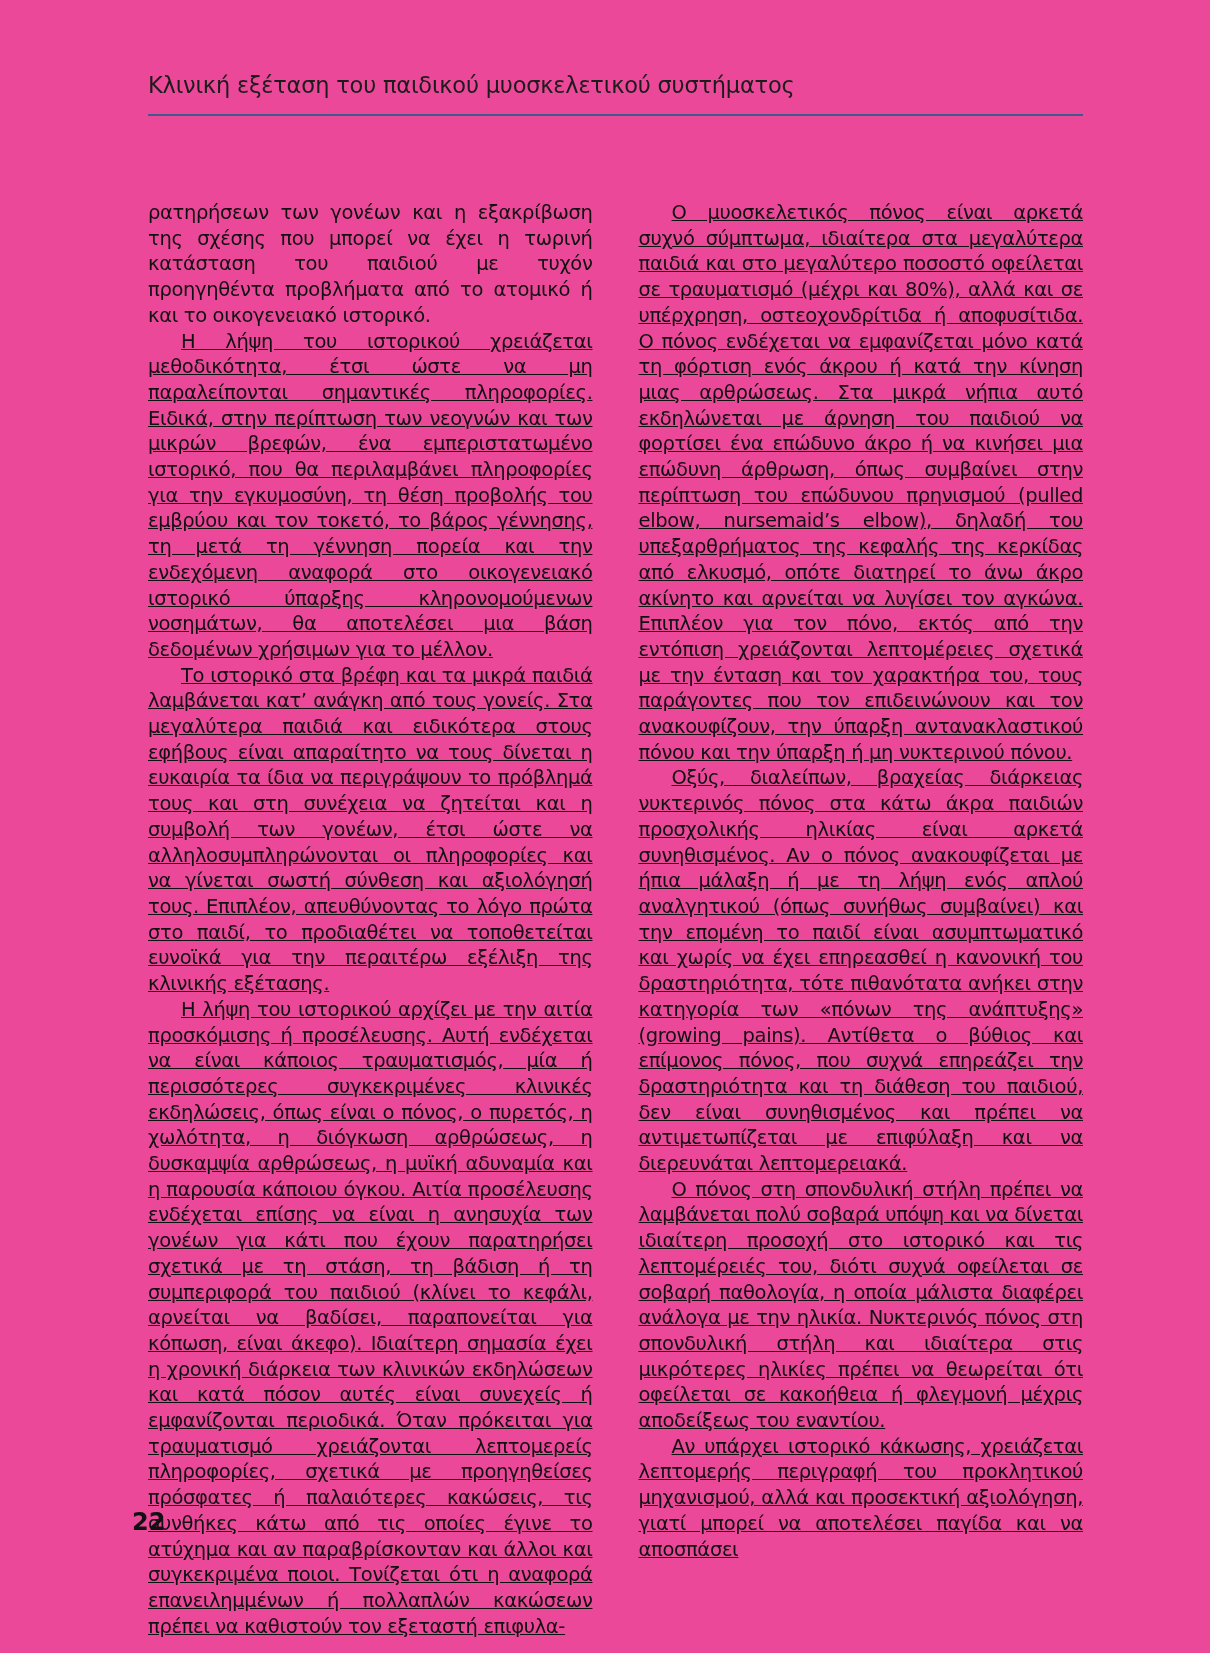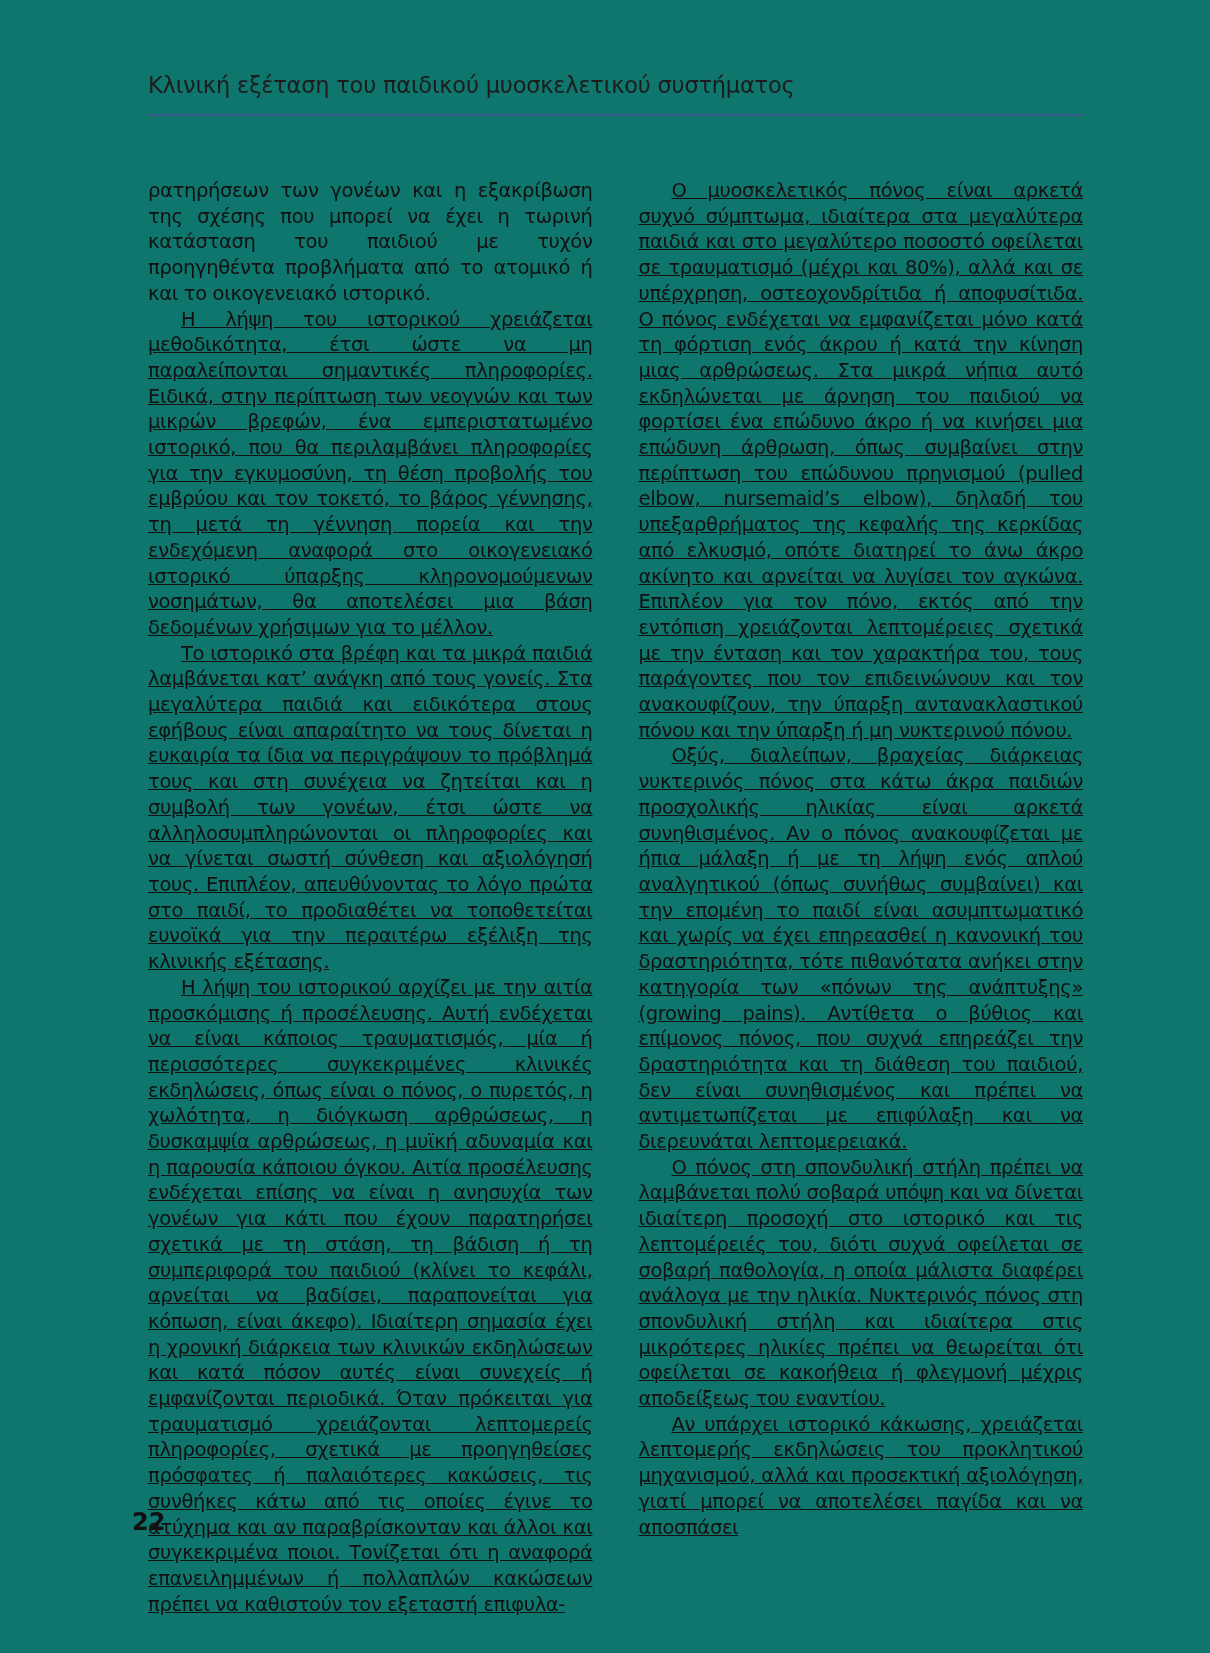--- a/index.html
+++ b/index.html
@@ -4,21 +4,21 @@
 <style>
   html, body {
     margin: 0;
     padding: 0;
     background: #ffffff;
   }
   .page {
     position: relative;
     width: 1210px;
     height: 1653px;
-    background: #0f766e;
+    background: #ec4899;
     font-family: "DejaVu Sans", "Liberation Sans", sans-serif;
     color: #111111;
     overflow: hidden;
   }
   .running-head {
     position: absolute;
     left: 148px;
     top: 72px;
     width: 935px;
     font-size: 22.5px;
@@ -30,21 +30,21 @@
   .head-rule {
     position: absolute;
     left: 148px;
     top: 114px;
     width: 935px;
     height: 2px;
   }
   .columns {
     position: absolute;
     left: 148px;
-    top: 178px;
+    top: 200px;
     width: 935px;
     display: flex;
     gap: 46px;
   }
   .col {
     flex: 1 1 0;
     min-width: 0;
   }
   .col p {
     margin: 0;
@@ -83,20 +83,20 @@
       <p>ρατηρήσεων των γονέων και η εξακρίβωση της σχέσης που μπορεί να έχει η τωρινή κατάσταση του παιδιού με τυχόν προηγηθέντα προβλήματα από το ατομικό ή και το οικογενειακό ιστορικό.</p>
       <p class="indent">Η λήψη του ιστορικού χρειάζεται μεθοδικότητα, έτσι ώστε να μη παραλείπονται σημαντικές πληροφορίες. Ειδικά, στην περίπτωση των νεογνών και των μικρών βρεφών, ένα εμπεριστατωμένο ιστορικό, που θα περιλαμβάνει πληροφορίες για την εγκυμοσύνη, τη θέση προβολής του εμβρύου και τον τοκετό, το βάρος γέννησης, τη μετά τη γέννηση πορεία και την ενδεχόμενη αναφορά στο οικογενειακό ιστορικό ύπαρξης κληρονομούμενων νοσημάτων, θα αποτελέσει μια βάση δεδομένων χρήσιμων για το μέλλον.</p>
       <p class="indent">Το ιστορικό στα βρέφη και τα μικρά παιδιά λαμβάνεται κατ’ ανάγκη από τους γονείς. Στα μεγαλύτερα παιδιά και ειδικότερα στους εφήβους είναι απαραίτητο να τους δίνεται η ευκαιρία τα ίδια να περιγράψουν το πρόβλημά τους και στη συνέχεια να ζητείται και η συμβολή των γονέων, έτσι ώστε να αλληλοσυμπληρώνονται οι πληροφορίες και να γίνεται σωστή σύνθεση και αξιολόγησή τους. Επιπλέον, απευθύνοντας το λόγο πρώτα στο παιδί, το προδιαθέτει να τοποθετείται ευνοϊκά για την περαιτέρω εξέλιξη της κλινικής εξέτασης.</p>
       <p class="indent">Η λήψη του ιστορικού αρχίζει με την αιτία προσκόμισης ή προσέλευσης. Αυτή ενδέχεται να είναι κάποιος τραυματισμός, μία ή περισσότερες συγκεκριμένες κλινικές εκδηλώσεις, όπως είναι ο πόνος, ο πυρετός, η χωλότητα, η διόγκωση αρθρώσεως, η δυσκαμψία αρθρώσεως, η μυϊκή αδυναμία και η παρουσία κάποιου όγκου. Αιτία προσέλευσης ενδέχεται επίσης να είναι η ανησυχία των γονέων για κάτι που έχουν παρατηρήσει σχετικά με τη στάση, τη βάδιση ή τη συμπεριφορά του παιδιού (κλίνει το κεφάλι, αρνείται να βαδίσει, παραπονείται για κόπωση, είναι άκεφο). Ιδιαίτερη σημασία έχει η χρονική διάρκεια των κλινικών εκδηλώσεων και κατά πόσον αυτές είναι συνεχείς ή εμφανίζονται περιοδικά. Όταν πρόκειται για τραυματισμό χρειάζονται λεπτομερείς πληροφορίες, σχετικά με προηγηθείσες πρόσφατες ή παλαιότερες κακώσεις, τις συνθήκες κάτω από τις οποίες έγινε το ατύχημα και αν παραβρίσκονταν και άλλοι και συγκεκριμένα ποιοι. Τονίζεται ότι η αναφορά επανειλημμένων ή πολλαπλών κακώσεων πρέπει να καθιστούν τον εξεταστή επιφυλα-</p>
     </div>
 
     <div class="col">
       <p class="indent">Ο μυοσκελετικός πόνος είναι αρκετά συχνό σύμπτωμα, ιδιαίτερα στα μεγαλύτερα παιδιά και στο μεγαλύτερο ποσοστό οφείλεται σε τραυματισμό (μέχρι και 80%), αλλά και σε υπέρχρηση, οστεοχονδρίτιδα ή αποφυσίτιδα. Ο πόνος ενδέχεται να εμφανίζεται μόνο κατά τη φόρτιση ενός άκρου ή κατά την κίνηση μιας αρθρώσεως. Στα μικρά νήπια αυτό εκδηλώνεται με άρνηση του παιδιού να φορτίσει ένα επώδυνο άκρο ή να κινήσει μια επώδυνη άρθρωση, όπως συμβαίνει στην περίπτωση του επώδυνου πρηνισμού (pulled elbow, nursemaid’s elbow), δηλαδή του υπεξαρθρήματος της κεφαλής της κερκίδας από ελκυσμό, οπότε διατηρεί το άνω άκρο ακίνητο και αρνείται να λυγίσει τον αγκώνα. Επιπλέον για τον πόνο, εκτός από την εντόπιση χρειάζονται λεπτομέρειες σχετικά με την ένταση και τον χαρακτήρα του, τους παράγοντες που τον επιδεινώνουν και τον ανακουφίζουν, την ύπαρξη αντανακλαστικού πόνου και την ύπαρξη ή μη νυκτερινού πόνου.</p>
       <p class="indent">Οξύς, διαλείπων, βραχείας διάρκειας νυκτερινός πόνος στα κάτω άκρα παιδιών προσχολικής ηλικίας είναι αρκετά συνηθισμένος. Αν ο πόνος ανακουφίζεται με ήπια μάλαξη ή με τη λήψη ενός απλού αναλγητικού (όπως συνήθως συμβαίνει) και την επομένη το παιδί είναι ασυμπτωματικό και χωρίς να έχει επηρεασθεί η κανονική του δραστηριότητα, τότε πιθανότατα ανήκει στην κατηγορία των «πόνων της ανάπτυξης» (growing pains). Αντίθετα ο βύθιος και επίμονος πόνος, που συχνά επηρεάζει την δραστηριότητα και τη διάθεση του παιδιού, δεν είναι συνηθισμένος και πρέπει να αντιμετωπίζεται με επιφύλαξη και να διερευνάται λεπτομερειακά.</p>
       <p class="indent">Ο πόνος στη σπονδυλική στήλη πρέπει να λαμβάνεται πολύ σοβαρά υπόψη και να δίνεται ιδιαίτερη προσοχή στο ιστορικό και τις λεπτομέρειές του, διότι συχνά οφείλεται σε σοβαρή παθολογία, η οποία μάλιστα διαφέρει ανάλογα με την ηλικία. Νυκτερινός πόνος στη σπονδυλική στήλη και ιδιαίτερα στις μικρότερες ηλικίες πρέπει να θεωρείται ότι οφείλεται σε κακοήθεια ή φλεγμονή μέχρις αποδείξεως του εναντίου.</p>
-      <p class="indent">Αν υπάρχει ιστορικό κάκωσης, χρειάζεται λεπτομερής εκδηλώσεις του προκλητικού μηχανισμού, αλλά και προσεκτική αξιολόγηση, γιατί μπορεί να αποτελέσει παγίδα και να αποσπάσει</p>
+      <p class="indent">Αν υπάρχει ιστορικό κάκωσης, χρειάζεται λεπτομερής περιγραφή του προκλητικού μηχανισμού, αλλά και προσεκτική αξιολόγηση, γιατί μπορεί να αποτελέσει παγίδα και να αποσπάσει</p>
     </div>
 
   </div>
 
   <div class="folio">22</div>
 
 </div>
 
 </body></html>

